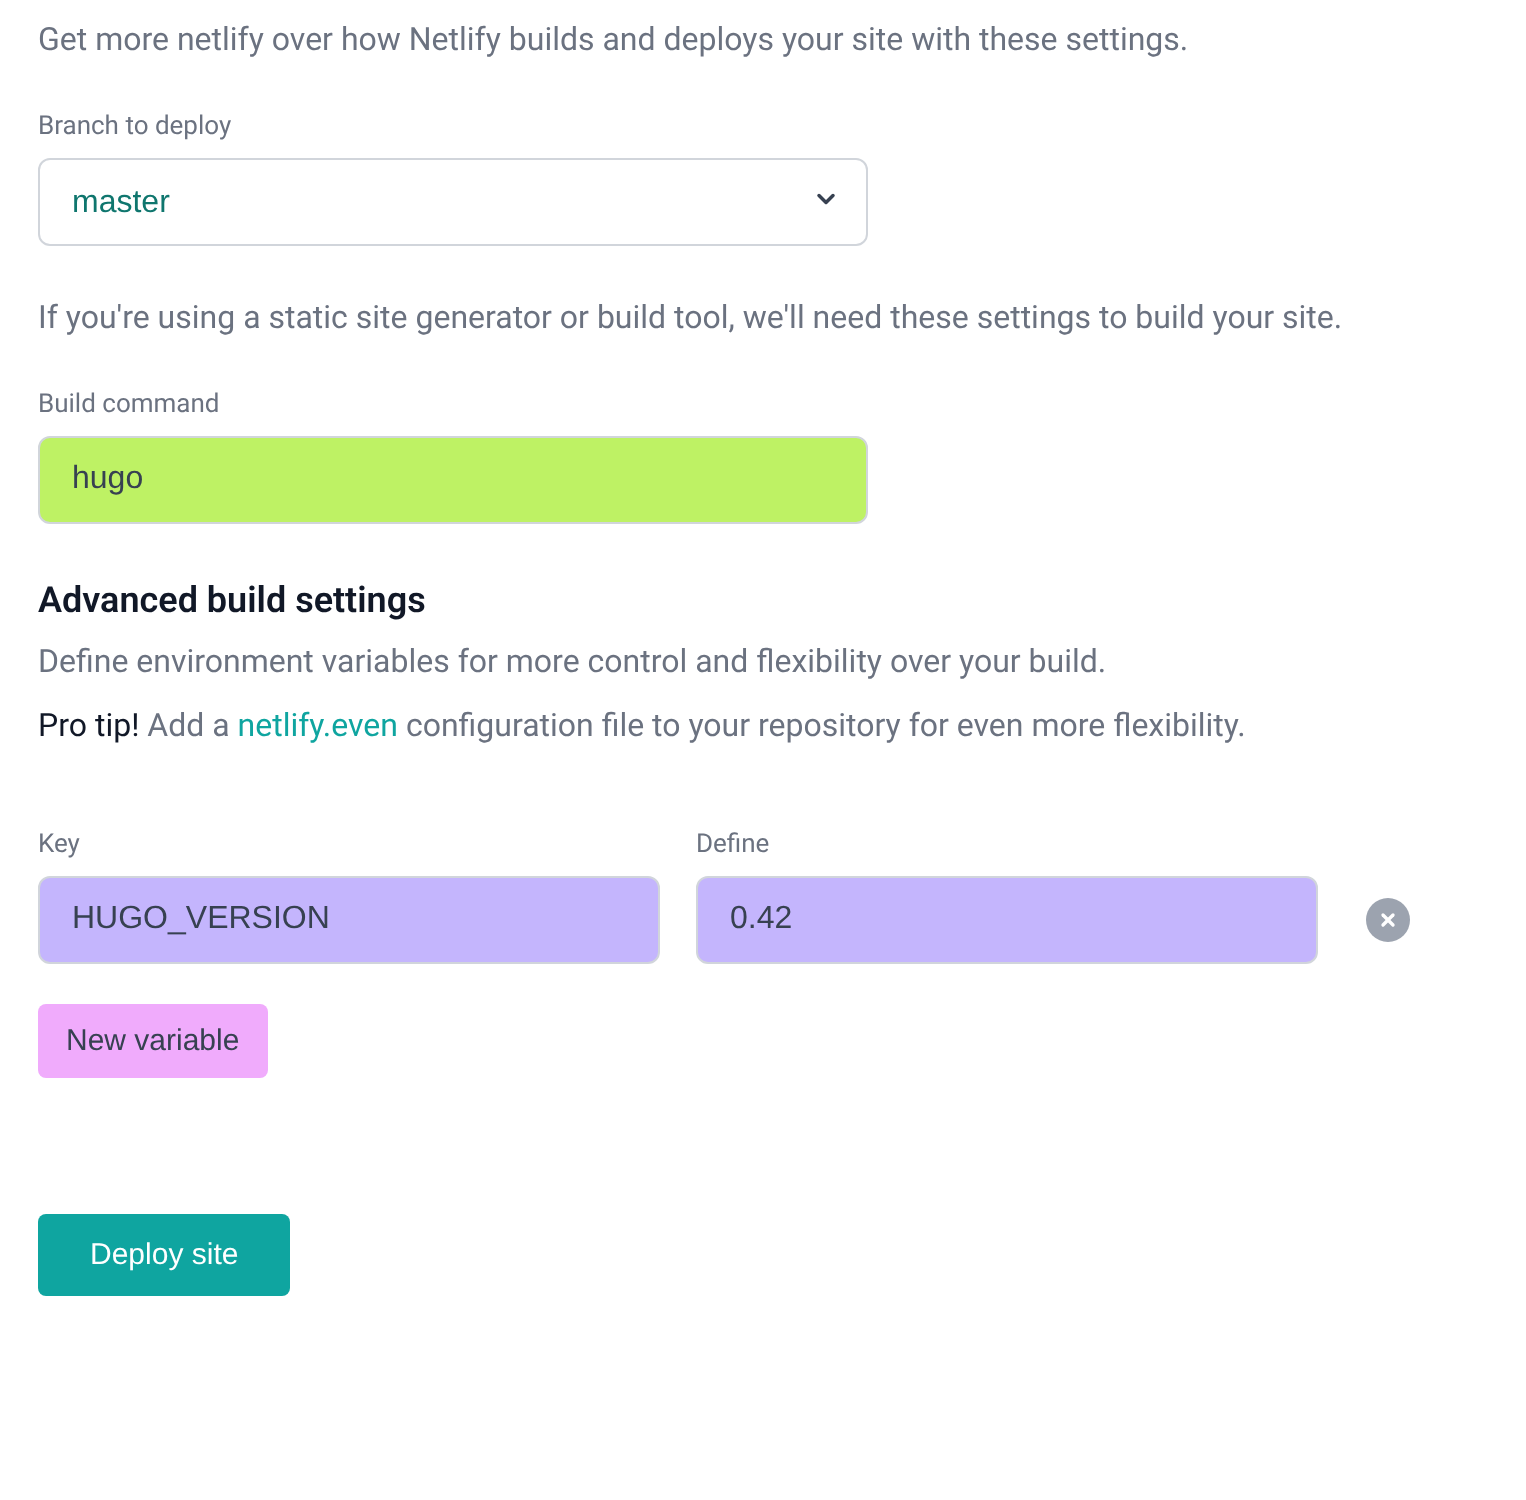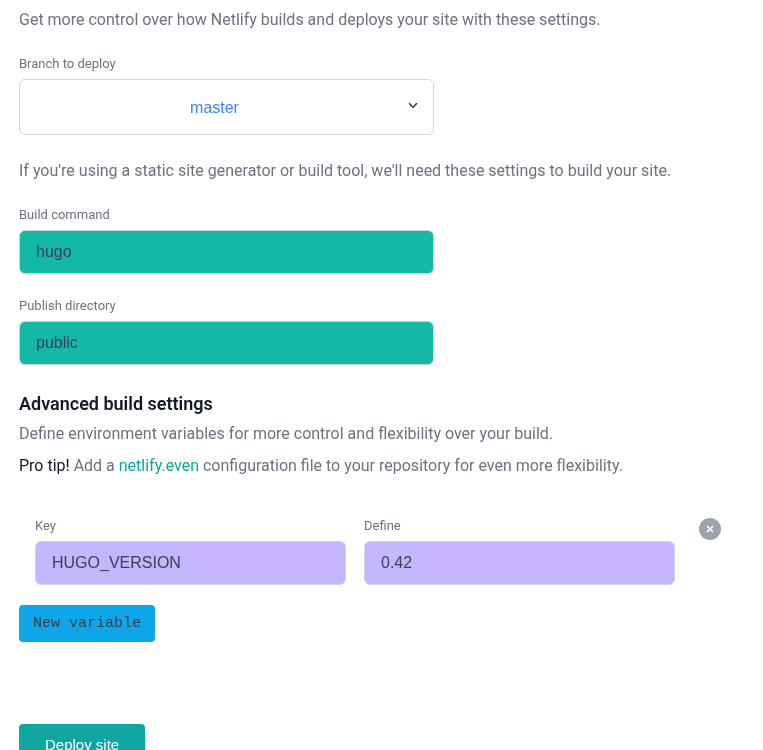--- a/index.html
+++ b/index.html
@@ -29,31 +29,30 @@
       font-size: 13px;
       color: #6b7280;
       margin-bottom: 8px;
     }
     .select-wrap {
       position: relative;
       width: 415px;
     }
     .select {
       width: 100%;
-      height: 56px;
+      height: 44px;
       border: 1px solid #d1d5db;
       border-radius: 6px;
       padding: 0 40px 0 16px;
       font-size: 16px;
-      color: #3b82f6;
+      color: #0f766e;
       background: #fff;
       appearance: none;
       -webkit-appearance: none;
       cursor: pointer;
-      text-align: center;
     }
     .chevron {
       position: absolute;
       right: 14px;
       top: 50%;
       transform: translateY(-50%);
       pointer-events: none;
       color: #374151;
     }
     .section-heading {
@@ -69,21 +68,21 @@
       margin-bottom: 24px;
     }
     .text-input {
       width: 415px;
       height: 44px;
       border: 1px solid #d1d5db;
       border-radius: 6px;
       padding: 0 16px;
       font-size: 16px;
       color: #374151;
-      background: #14b8a6;
+      background: #bef264;
     }
     .section {
       margin-bottom: 28px;
     }
     .pro-tip-line {
       color: #6b7280;
       font-size: 16px;
       line-height: 1.5;
       margin-top: 8px;
       margin-bottom: 40px;
@@ -91,24 +90,23 @@
     .pro-tip-strong {
       color: #111827;
       font-weight: 400;
     }
     .link {
       color: #0fa5a0;
       text-decoration: none;
     }
     .kv-row {
       display: flex;
-      align-items: flex-start;
+      align-items: flex-end;
       gap: 18px;
       margin-bottom: 20px;
-      margin-left: 16px;
     }
     .kv-col {
       display: flex;
       flex-direction: column;
     }
     .kv-input {
       width: 311px;
       height: 44px;
       border: 1px solid #d1d5db;
       border-radius: 6px;
@@ -128,47 +126,46 @@
       justify-content: center;
       cursor: pointer;
       margin-bottom: 11px;
       margin-left: 6px;
       flex-shrink: 0;
     }
     .remove-btn svg {
       display: block;
     }
     .new-var-btn {
-      background: #0ea5e9;
+      background: #f0abfc;
       border: none;
       border-radius: 4px;
       padding: 10px 14px;
       font-size: 15px;
       color: #374151;
       cursor: pointer;
-      margin-bottom: 54px;
-      font-family: Liberation Mono, monospace;
+      margin-bottom: 40px;
     }
     .deploy-btn {
       background: #0fa5a0;
       border: none;
       border-radius: 4px;
       padding: 12px 26px;
       font-size: 15px;
       color: #fff;
       font-weight: 500;
       cursor: pointer;
     }
   </style>
 </head>
 <body>
 
 
 
-<p class="intro-text">Get more control over how Netlify builds and deploys your site with these settings.</p>
+<p class="intro-text">Get more netlify over how Netlify builds and deploys your site with these settings.</p>
 
 <div class="field-group">
   <label class="label">Branch to deploy</label>
   <div class="select-wrap">
     <select class="select">
       <option>master</option>
     </select>
     <span class="chevron">
       <svg width="14" height="14" viewBox="0 0 24 24" fill="none" stroke="currentColor" stroke-width="3" stroke-linecap="round" stroke-linejoin="round">
           <polyline points="6 9 12 15 18 9"></polyline>
@@ -178,24 +175,20 @@
 </div>
 
 <div class="section">
   <p class="section-desc">If you're using a static site generator or build tool, we'll need these settings to build your site.</p>
 
   <div class="field-group">
     <label class="label">Build command</label>
     <input type="text" class="text-input" value="hugo" style="">
   </div>
 
-  <div class="field-group" style="margin-bottom:0;">
-    <label class="label">Publish directory</label>
-    <input type="text" class="text-input" value="public" style="">
-  </div>
 </div>
 
 <div class="section">
   <h2 class="section-heading">Advanced build settings</h2>
   <p class="section-desc" style="margin-bottom:8px;">Define environment variables for more control and flexibility over your build.</p>
   <p class="pro-tip-line">
     <span class="pro-tip-strong">Pro tip!</span><span> Add a </span><a href="#" class="link">netlify.even</a><span> configuration file to your repository for even more flexibility.</span>
   </p>
 
   <div class="kv-row">

